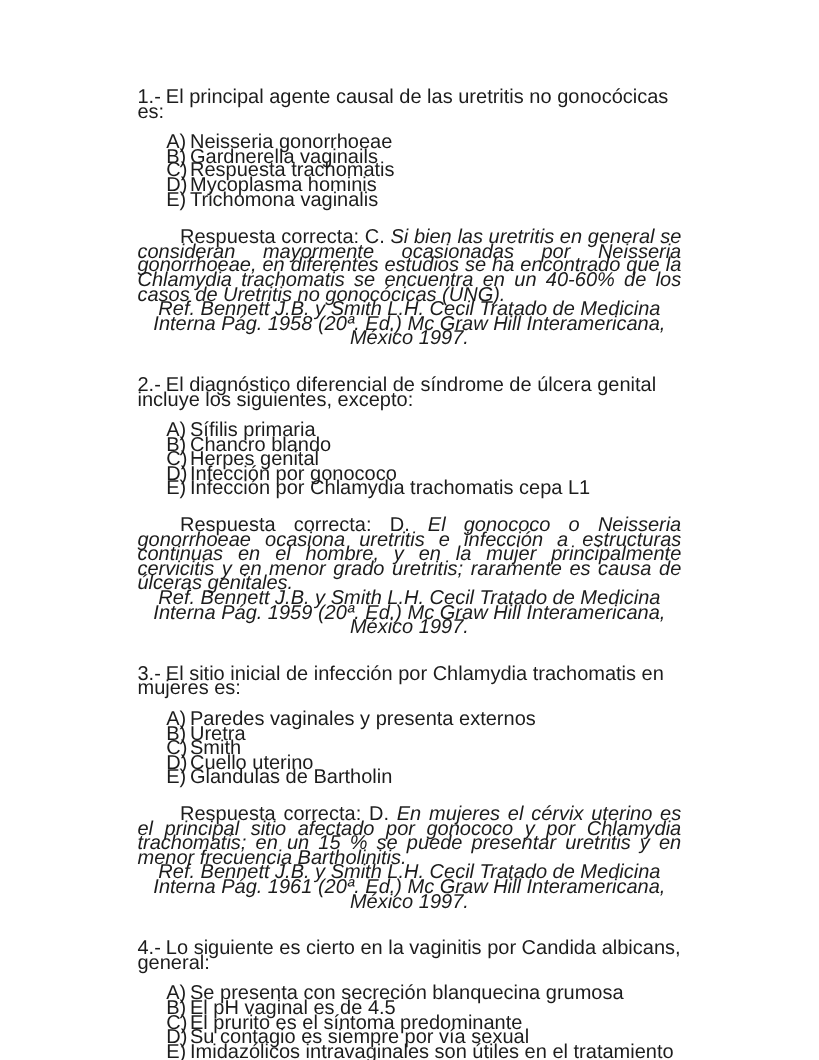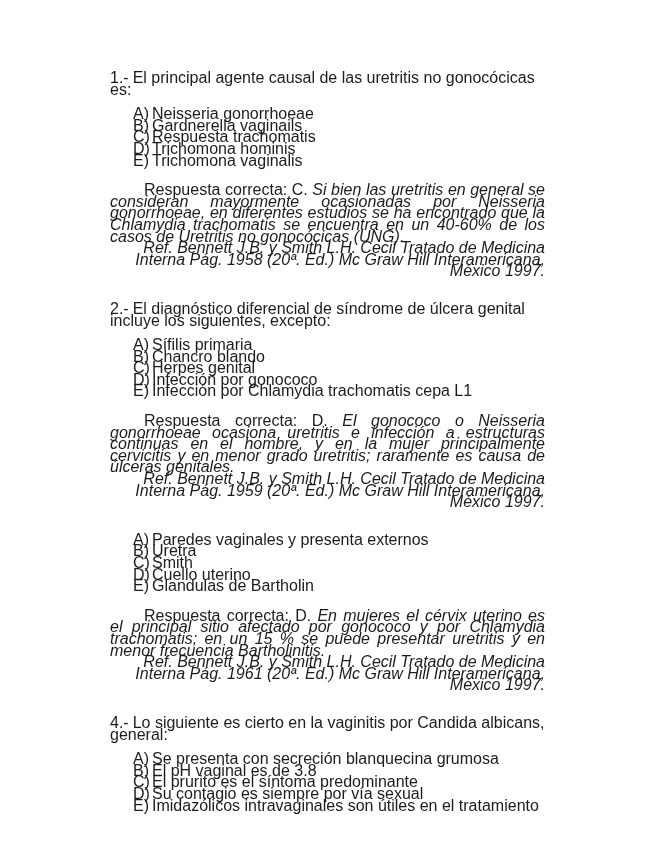--- a/index.html
+++ b/index.html
@@ -24,21 +24,21 @@
   .answer-block { margin: 0 0 26px 0; }
   .answer-expl {
     margin: 0;
     font-style: italic;
     text-align: justify;
   }
   .ans-label { font-style: normal; padding-left: 34px; }
   .ref {
     margin: 0;
     font-style: italic;
-    text-align: right;
+    text-align: center;
   }
 </style>
 </head>
 <body>
 
 <div class="page">
 
   <div>
     <p class="q-head"><span class="q-num">1.-</span><span>El principal agente causal de las uretritis no gonocócicas es:</span></p>
     <div class="options">
@@ -49,21 +49,21 @@
       <div class="option">
           <span class="letter">B)</span>
           <span>Gardnerella vaginails</span>
         </div>
       <div class="option">
           <span class="letter">C)</span>
           <span>Respuesta trachomatis</span>
         </div>
       <div class="option">
           <span class="letter">D)</span>
-          <span>Trichomona hominis</span>
+          <span>Mycoplasma hominis</span>
         </div>
       <div class="option">
           <span class="letter">E)</span>
           <span>Trichomona vaginalis</span>
         </div>
     </div>
     <div class="answer-block">
       <p class="answer-expl"><span class="ans-label">Respuesta correcta: C.</span> <span>Si bien las uretritis en general se consideran mayormente ocasionadas por Neisseria gonorrhoeae, en diferentes estudios se ha encontrado que la Chlamydia trachomatis se encuentra en un 40-60% de los casos de Uretritis no gonocócicas (UNG).</span></p>
       <p class="ref">Ref. Bennett J.B. y Smith L.H. Cecil Tratado de Medicina Interna Pág. 1958 (20ª. Ed.) Mc Graw Hill Interamericana, México 1997.</p>
     </div>
@@ -93,20 +93,21 @@
           <span>Infección por Chlamydia trachomatis cepa L1</span>
         </div>
     </div>
     <div class="answer-block">
       <p class="answer-expl"><span class="ans-label">Respuesta correcta: D.</span> <span>El gonococo o Neisseria gonorrhoeae ocasiona uretritis e infección a estructuras continuas en el hombre, y en la mujer principalmente cervicitis y en menor grado uretritis; raramente es causa de úlceras genitales.</span></p>
       <p class="ref">Ref. Bennett J.B. y Smith L.H. Cecil Tratado de Medicina Interna Pág. 1959 (20ª. Ed.) Mc Graw Hill Interamericana, México 1997.</p>
     </div>
   </div>
 
   <div>
+    <p class="q-head"><span class="q-num">3.-</span><span>El sitio inicial de infección por Chlamydia trachomatis en mujeres es:</span></p>
     <div class="options">
       <div class="option">
           <span class="letter">A)</span>
           <span>Paredes vaginales y presenta externos</span>
         </div>
       <div class="option">
           <span class="letter">B)</span>
           <span>Uretra</span>
         </div>
       <div class="option">
@@ -130,21 +131,21 @@
 
   <div>
     <p class="q-head"><span class="q-num">4.-</span><span>Lo siguiente es cierto en la vaginitis por Candida albicans, general:</span></p>
     <div class="options">
       <div class="option">
           <span class="letter">A)</span>
           <span>Se presenta con secreción blanquecina grumosa</span>
         </div>
       <div class="option">
           <span class="letter">B)</span>
-          <span>El pH vaginal es de 3.8</span>
+          <span>El pH vaginal es de 4.5</span>
         </div>
       <div class="option">
           <span class="letter">C)</span>
           <span>El prurito es el síntoma predominante</span>
         </div>
       <div class="option">
           <span class="letter">D)</span>
           <span>Su contagio es siempre por vía sexual</span>
         </div>
       <div class="option">

